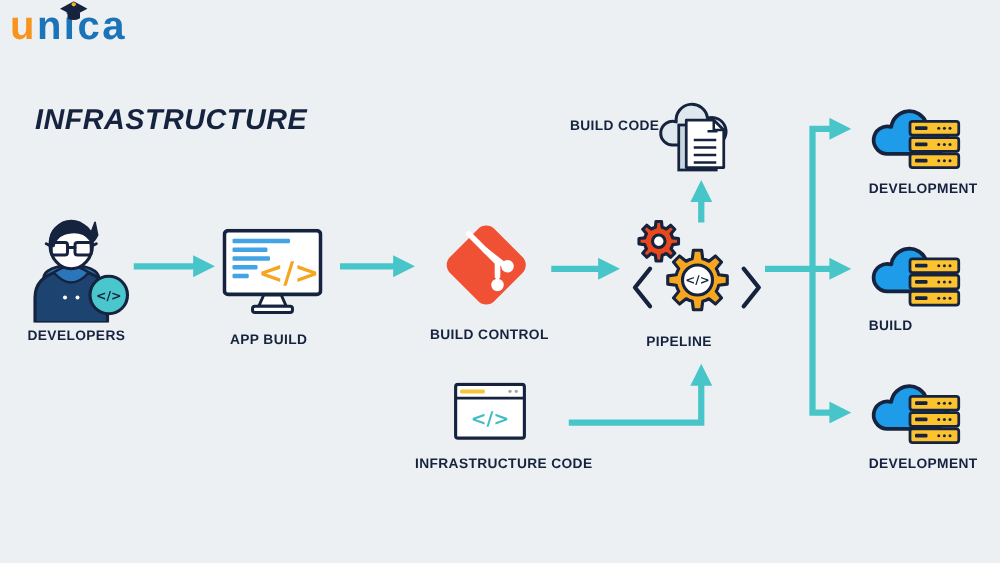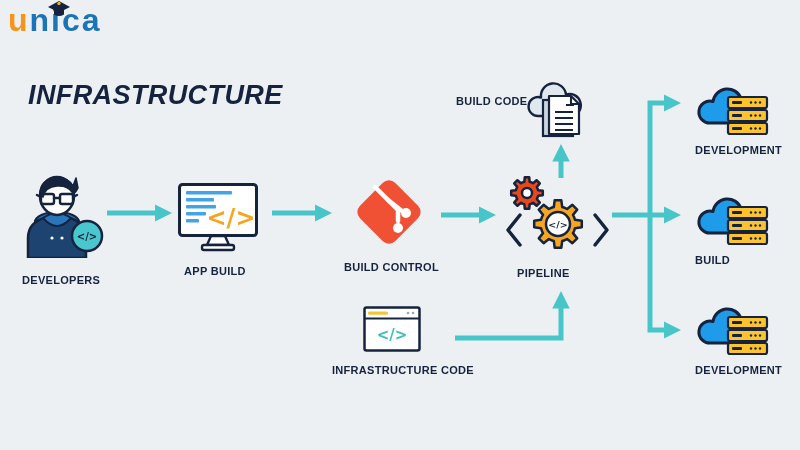--- a/index.html
+++ b/index.html
@@ -14,21 +14,21 @@
   .label{
     font-size:11px;font-weight:bold;
     color:var(--ink,#15233e);letter-spacing:.3px;white-space:nowrap;
   }
   .logo{position:absolute;left:8px;top:2px;font-size:32px;font-weight:bold;letter-spacing:2px;z-index:3;}
   .logo-orange{color:var(--logo-orange,#f7941e);}
   .logo-blue{color:var(--logo-blue,#1b74b8);}
   .cap{position:absolute;left:48px;top:1px;z-index:4;}
   .title{
     position:absolute;left:28px;top:80px;z-index:2;
-    font-size:27px;line-height:31px;font-weight:bold;font-style:italic;
+    font-size:23px;line-height:31px;font-weight:bold;font-style:italic;
     color:var(--ink,#15233e);letter-spacing:.4px;
   }
   svg text{font-family:"DejaVu Sans","Liberation Sans",sans-serif;font-weight:bold;}
   .arrow{stroke:var(--arrow,#48c5c9);stroke-width:5;fill:none;}
   .ah{fill:var(--arrow,#48c5c9);}
 </style>
 </head>
 <body>
 
 <div class="canvas">
@@ -70,21 +70,21 @@
         <circle cx="36" cy="66" r="1.6" style="fill:#fff;stroke:none"></circle>
         <ellipse cx="31" cy="24" rx="17" ry="19" style="fill:#fdfdfd;stroke-width:2.5"></ellipse>
         <path d="M14,22 Q14,7 31,6 Q43,6 47,14 L50,6 L52,16 Q48,24 46,20 Q41,13 31,14 Q19,15 17,25 Z" style="fill:var(--ink);stroke-width:1.5"></path>
         <rect x="15" y="22" width="13" height="10" rx="2" style="fill:none;stroke-width:2.4"></rect>
         <rect x="34" y="22" width="13" height="10" rx="2" style="fill:none;stroke-width:2.4"></rect>
         <path d="M28,26 H34 M15,25 L11,23 M47,25 L51,23" style="fill:none;stroke-width:2.4"></path>
         <circle cx="61" cy="64" r="15" style="fill:var(--badge-teal);stroke-width:2.5"></circle>
       </g>
       <text x="61" y="68" font-size="10" text-anchor="middle" style="fill:var(--ink)">&lt;/&gt;</text>
     </svg>
-    <div class="label" style="margin:12px 0 0 -4px">DEVELOPERS</div>
+    <div class="label" style="margin:0 0 0 -4px">DEVELOPERS</div>
   </div>
 
   <div class="node" style="left:178px;top:183px;">
     <svg width="80" height="70" viewBox="0 0 80 70">
       <g style="stroke:var(--ink);stroke-linejoin:round">
         <rect x="1.5" y="1.5" width="77" height="51" rx="3" style="fill:#fff;stroke-width:3"></rect>
         <path d="M33,53 L47,53 L51,62 L29,62 Z" style="fill:#fff;stroke-width:2.4"></path>
         <rect x="24" y="62" width="32" height="5" rx="2" style="fill:#fff;stroke-width:2.4"></rect>
       </g>
       <g style="fill:var(--code-blue)">

